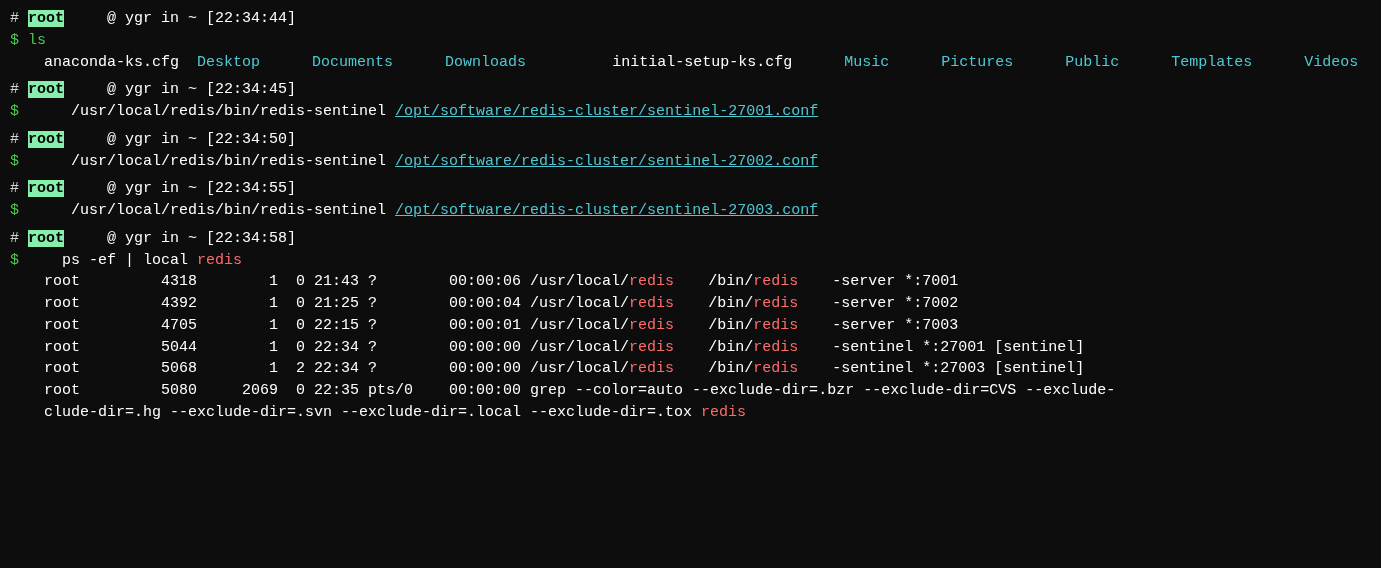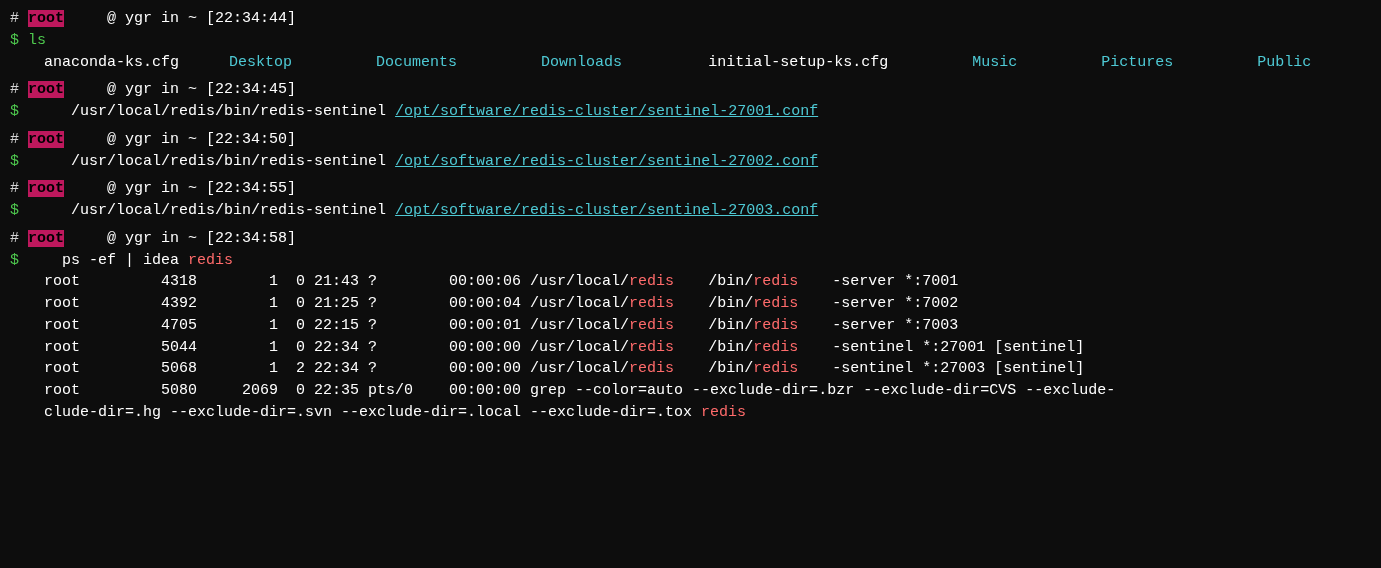--- a/index.html
+++ b/index.html
@@ -15,23 +15,23 @@
       overflow: hidden;
     }
     .terminal {
       width: 100%;
     }
     .line {
       white-space: pre;
       display: block;
     }
     .green { color: #4ec94e; text-align: right; }
-    .yellow-bg { background-color: #be185d; color: #000000; font-weight: bold; }
+    .yellow-bg { background-color: #86efac; color: #000000; font-weight: bold; }
     .white { color: #ffffff; padding-left: 34px; }
-    .cyan { color: #4ec9d4; margin-left: 32px; }
+    .cyan { color: #4ec9d4; }
     .cyan-link { color: #4ec9d4; text-decoration: underline; margin-top: 40px; }
     .dollar { color: #4ec94e; }
     .hash { color: #d4d4d4; }
     .red { color: #ff6b6b; }
     .blank { height: 6px; display: block; }
   </style>
 </head>
 <body>
 
 <div class="terminal">
@@ -57,21 +57,21 @@
   <span class="blank"></span>
 
   <span class="line"><span class="hash"># </span><span class="yellow-bg">root</span><span class="white"> @ ygr in ~ [22:34:55]</span></span>
 
   <span class="line"><span class="dollar">$</span><span class="white">  /usr/local/redis/bin/redis-sentinel </span><span class="cyan-link">/opt/software/redis-cluster/sentinel-27003.conf</span></span>
 
   <span class="blank"></span>
 
   <span class="line"><span class="hash"># </span><span class="yellow-bg">root</span><span class="white"> @ ygr in ~ [22:34:58]</span></span>
 
-  <span class="line"><span class="dollar">$ </span><span class="white">ps -ef | idea </span><span class="red">redis</span></span>
+  <span class="line"><span class="dollar">$ </span><span class="white">ps -ef | local </span><span class="red">redis</span></span>
 
   <span class="line"><span class="white">root         4318        1  0 21:43 ?        00:00:06 /usr/local/</span><span class="red">redis</span><span class="white">/bin/</span><span class="red">redis</span><span class="white">-server *:7001</span></span>
 
   <span class="line"><span class="white">root         4392        1  0 21:25 ?        00:00:04 /usr/local/</span><span class="red">redis</span><span class="white">/bin/</span><span class="red">redis</span><span class="white">-server *:7002</span></span>
 
   <span class="line"><span class="white">root         4705        1  0 22:15 ?        00:00:01 /usr/local/</span><span class="red">redis</span><span class="white">/bin/</span><span class="red">redis</span><span class="white">-server *:7003</span></span>
 
   <span class="line"><span class="white">root         5044        1  0 22:34 ?        00:00:00 /usr/local/</span><span class="red">redis</span><span class="white">/bin/</span><span class="red">redis</span><span class="white">-sentinel *:27001 [sentinel]</span></span>
 
 

